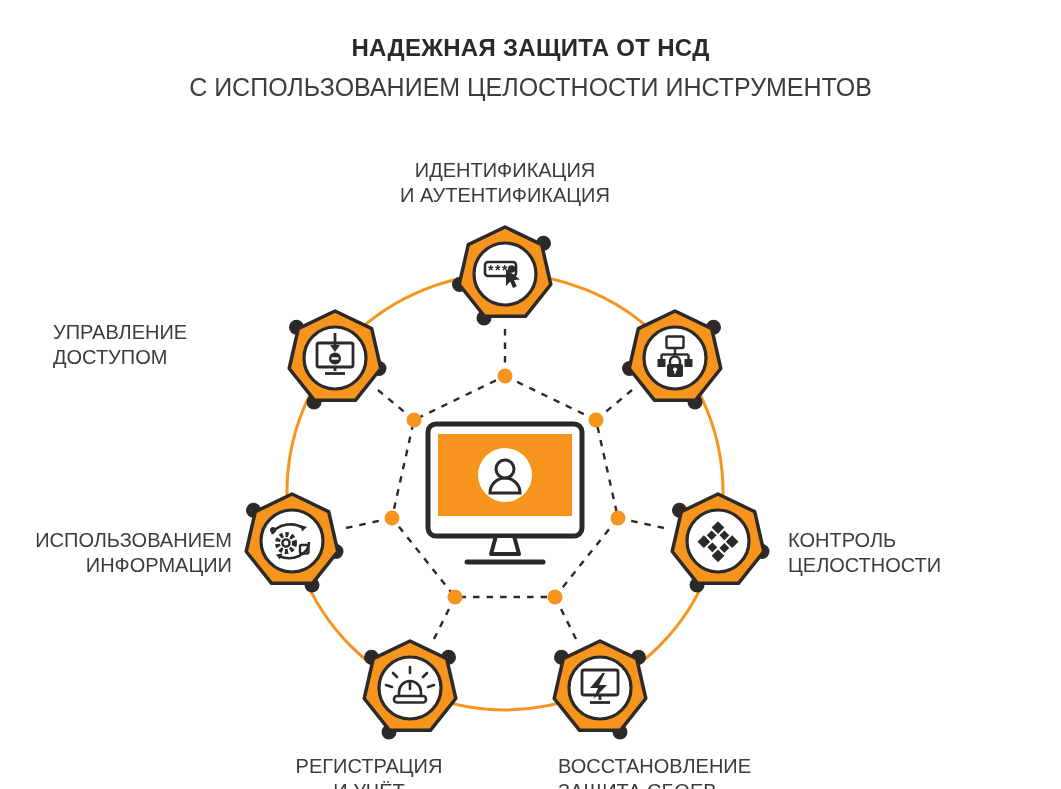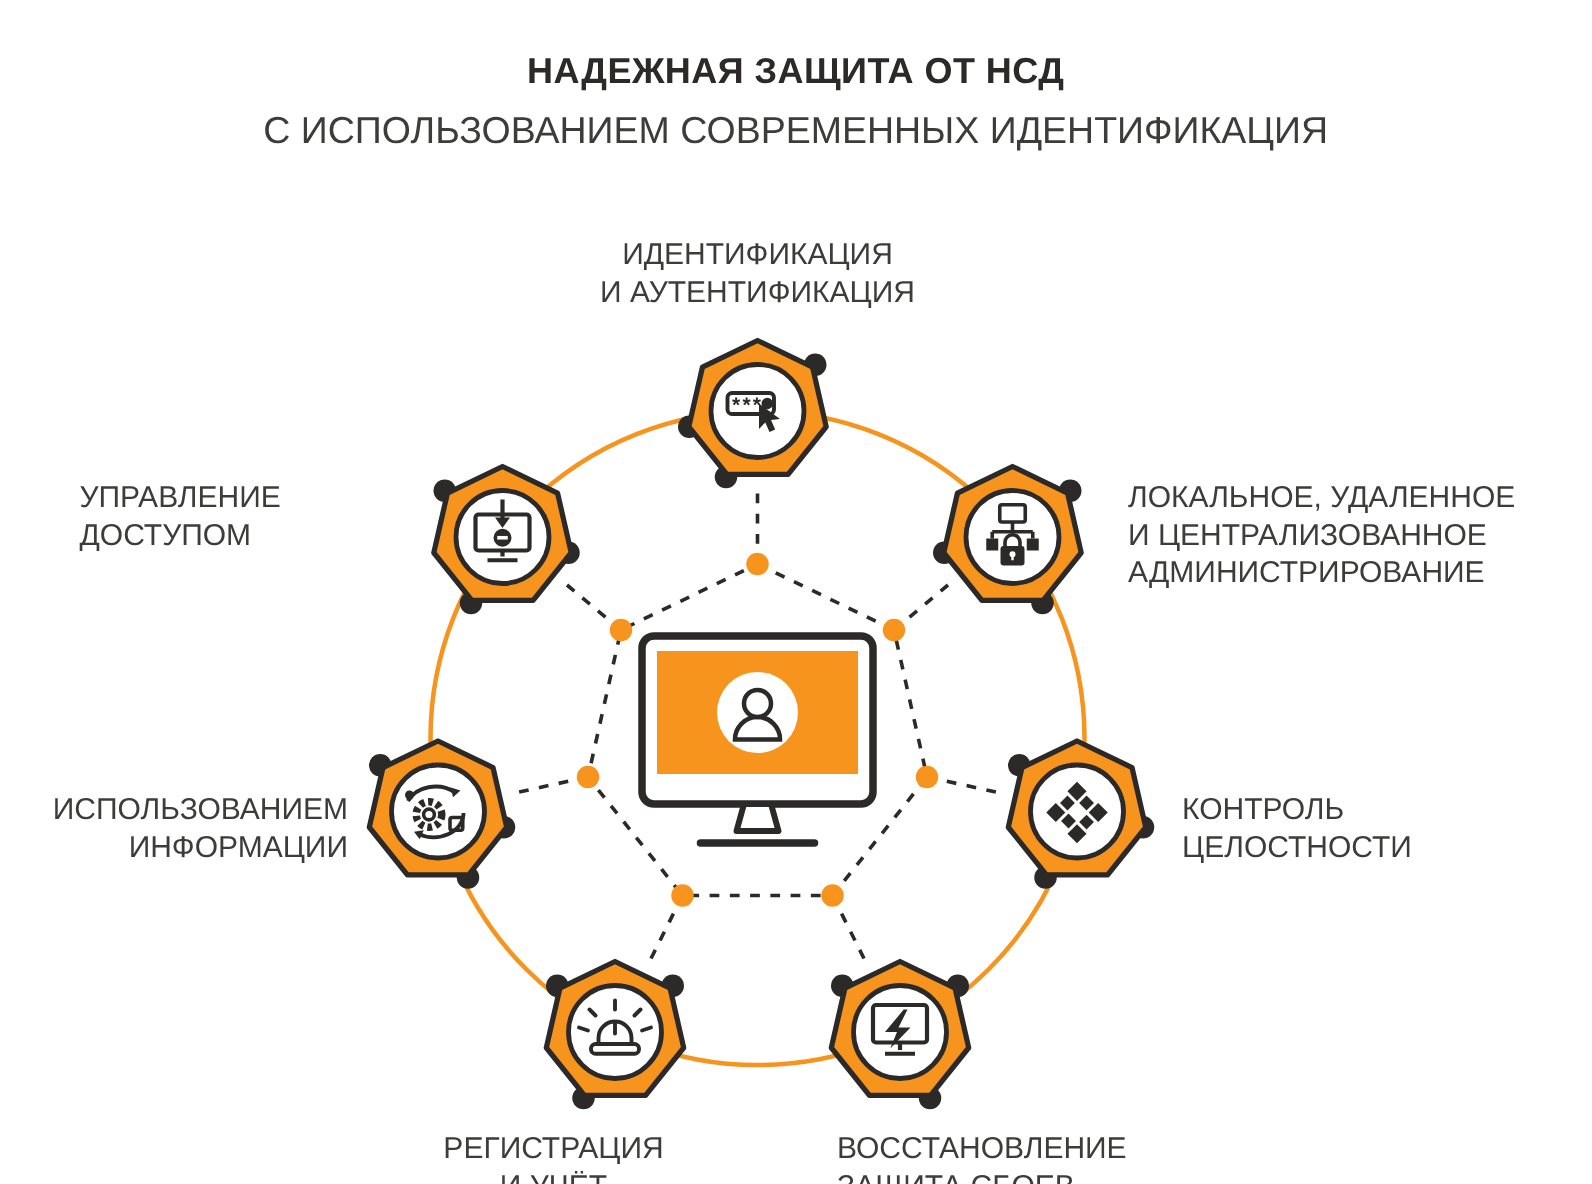--- a/index.html
+++ b/index.html
@@ -19,21 +19,21 @@
     line-height: 1.25; color: #3C3C3B; white-space: pre-line;
   }
 </style>
 </head>
 <body>
 
 <div class="canvas">
 
   <header class="title">
     <h1>НАДЕЖНАЯ ЗАЩИТА ОТ НСД</h1>
-    <h2>С ИСПОЛЬЗОВАНИЕМ СОВРЕМЕННЫХ ИДЕНТИФИКАЦИЯ</h2>
+    <h2>С ИСПОЛЬЗОВАНИЕМ ЦЕЛОСТНОСТИ ИНСТРУМЕНТОВ</h2>
   </header>
 
   <svg class="web" width="1061" height="789" viewBox="0 0 1061 789">
     <circle cx="505" cy="468" r="218" fill="none" stroke="#F7941E" stroke-width="3"></circle>
     <g stroke="#2B2A29" stroke-width="2.4" stroke-dasharray="6.5 7" fill="none">
       <polygon points="505,352 596,396 618,494 555,573 455,573 392,494 414,396"></polygon>
       <line x1="505" y1="352" x2="505" y2="305"></line>
       <line x1="596" y1="396" x2="632" y2="366"></line>
       <line x1="618" y1="494" x2="664" y2="504"></line>
       <line x1="555" y1="573" x2="576" y2="615"></line>
@@ -204,23 +204,20 @@
         <circle cx="55" cy="55.5" r="6" fill="#2B2A29" stroke="none"></circle>
         <rect x="51.5" y="54.3" width="7" height="2.4" fill="#fff" stroke="none"></rect>
         <line x1="55" y1="64" x2="55" y2="68"></line>
         <line x1="45" y1="70.5" x2="65" y2="70.5"></line>
       </g>
     </svg>
   </div>
 
   <div class="label" style="left:505px; top:134px; transform:translateX(-50%); text-align:center;">ИДЕНТИФИКАЦИЯ
 И АУТЕНТИФИКАЦИЯ</div>
-  <div class="label" style="left:752px; top:296px;">ЛОКАЛЬНОЕ, УДАЛЕННОЕ
-И ЦЕНТРАЛИЗОВАННОЕ
-АДМИНИСТРИРОВАНИЕ</div>
   <div class="label" style="left:788px; top:504px;">КОНТРОЛЬ
 ЦЕЛОСТНОСТИ</div>
   <div class="label" style="left:558px; top:730px;">ВОССТАНОВЛЕНИЕ
 ЗАЩИТА СБОЕВ</div>
   <div class="label" style="left:369px; top:730px; transform:translateX(-50%); text-align:center;">РЕГИСТРАЦИЯ
 И УЧЁТ</div>
   <div class="label" style="left:18px; top:504px; width:214px; text-align:right;">ИСПОЛЬЗОВАНИЕМ
 ИНФОРМАЦИИ</div>
   <div class="label" style="left:53px; top:296px; width:212px; text-align:left;">УПРАВЛЕНИЕ
 ДОСТУПОМ</div>

